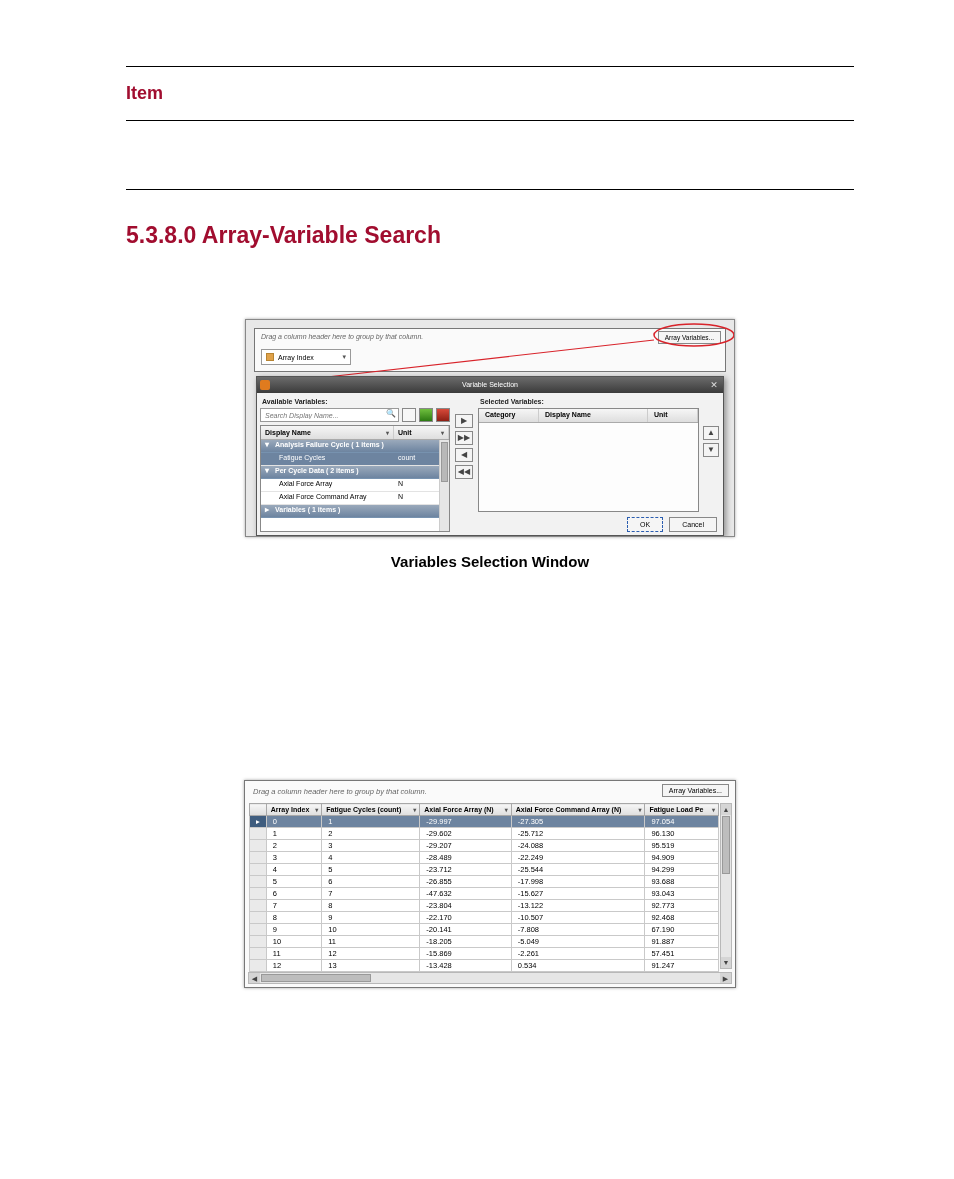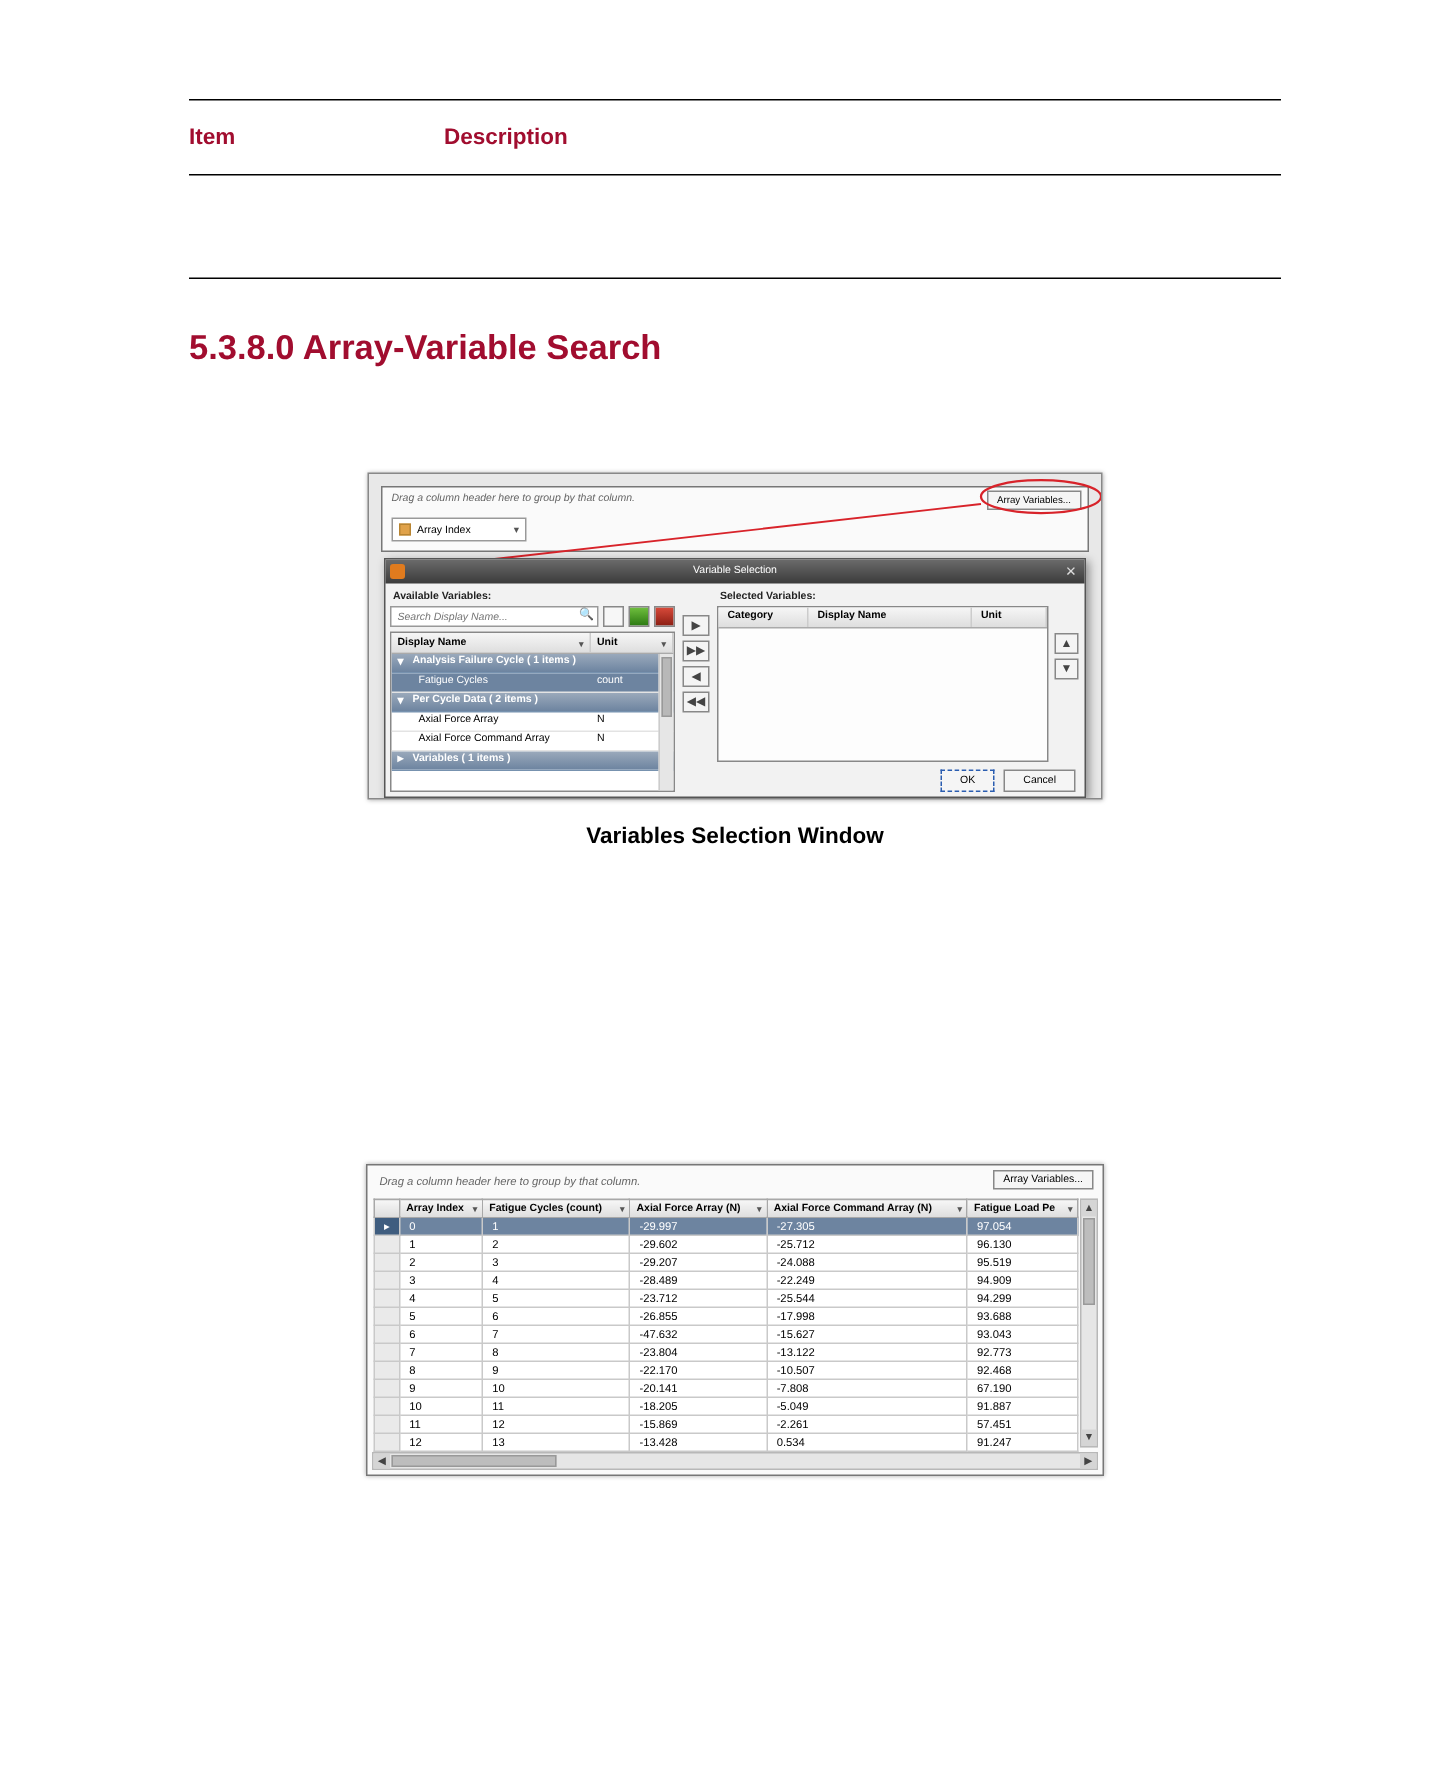--- a/index.html
+++ b/index.html
@@ -7,21 +7,21 @@
     width: 954px;
     height: 1179px;
     background: #fff;
     font-family: Arial, Helvetica, sans-serif;
     color: #000;
     position: relative;
     padding: 60px 100px 0 126px;
   }
   .hr { border-top: 1.5px solid #000; margin: 6px 0; }
   .desc-table { width: 100%; }
-  .desc-header { display: flex; padding: 10px 0; font-weight: bold; color: #a10d2f; font-size: 15px; }
+  .desc-header { display: flex; padding: 10px 0; font-weight: bold; color: #a10d2f; font-size: 18px; }
   .desc-header .c1 { width: 170px; }
   .desc-header .c2 { flex: 1; }
   .desc-body { height: 56px; }
 
   h2.section-title { font-size: 23px; font-weight: bold; color: #a10d2f; margin-top: 32px; margin-bottom: 70px; }
 
   .figure-wrap { display:flex; flex-direction:column; align-items:center; margin-bottom: 10px;}
   .figure-caption { font-size: 15px; font-weight: bold; color: #000; margin-top: 16px; text-align:center; }
 
   
@@ -129,21 +129,20 @@
   .shot2 .hscroll .r { right:0; }
   .shot2 .hscroll .thumb { position:absolute; top:1px; bottom:1px; left:12px; width:110px; background:#bdbdbd; border:1px solid #999; }
 </style>
 </head>
 <body>
 
 <div class="desc-table">
   <div class="hr"></div>
   <div class="desc-header">
     <div class="c1">Item</div>
-    <div class="c2">Description</div>
   </div>
   <div class="hr"></div>
   <div class="desc-body"></div>
   <div class="hr"></div>
 </div>
 
 <h2 class="section-title">5.3.8.0 Array-Variable Search</h2>
 
 <div class="figure-wrap">
   <div class="shot1">

